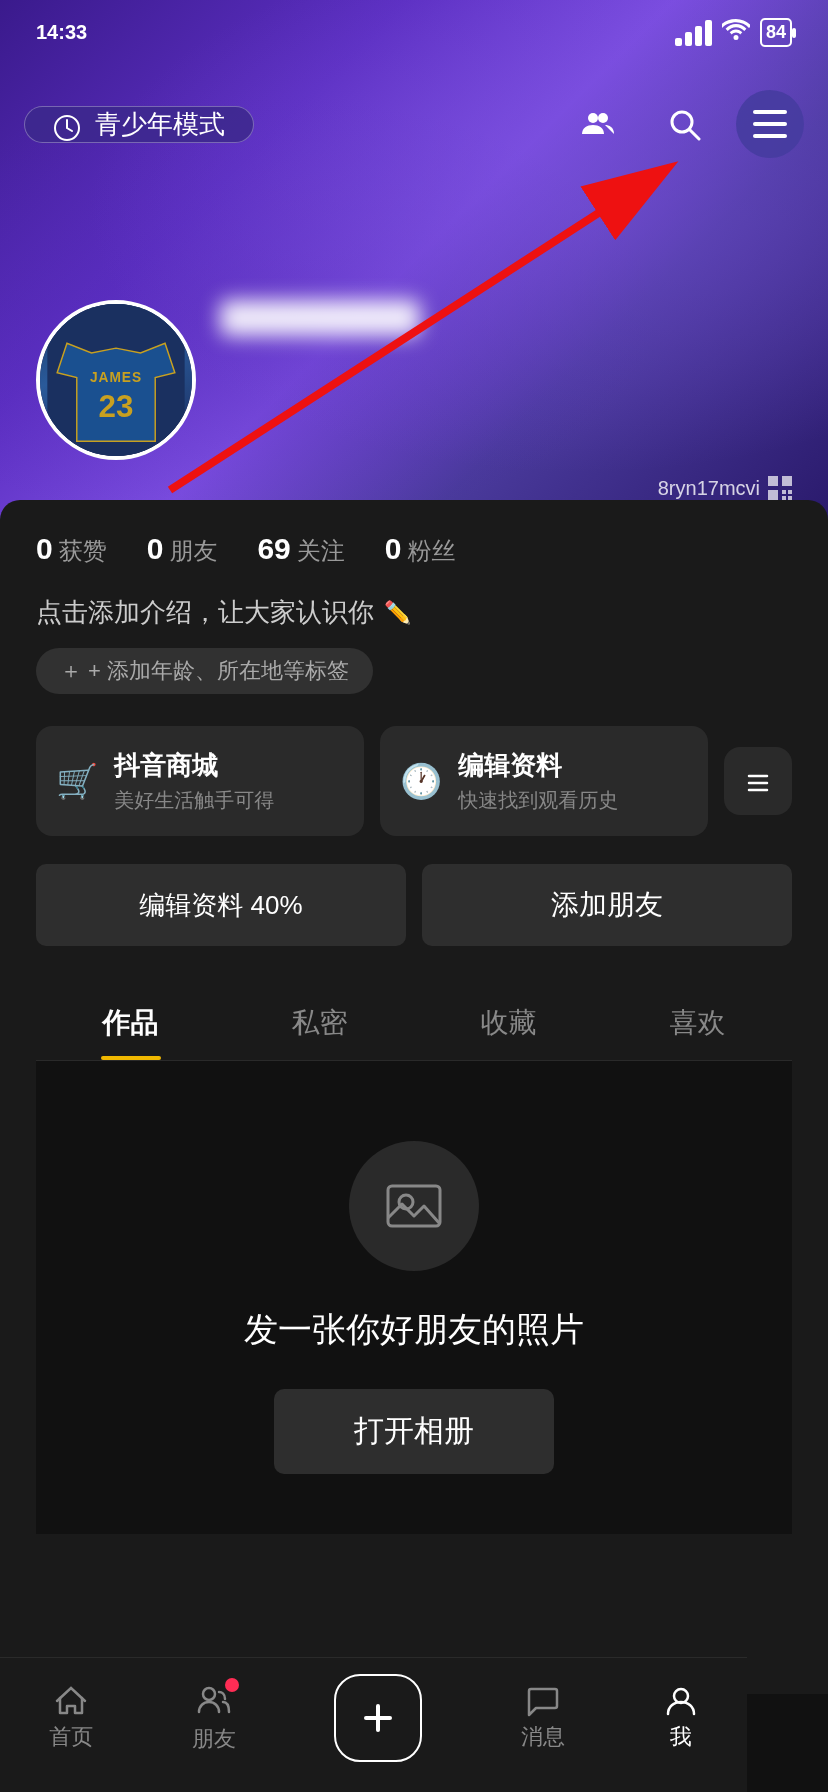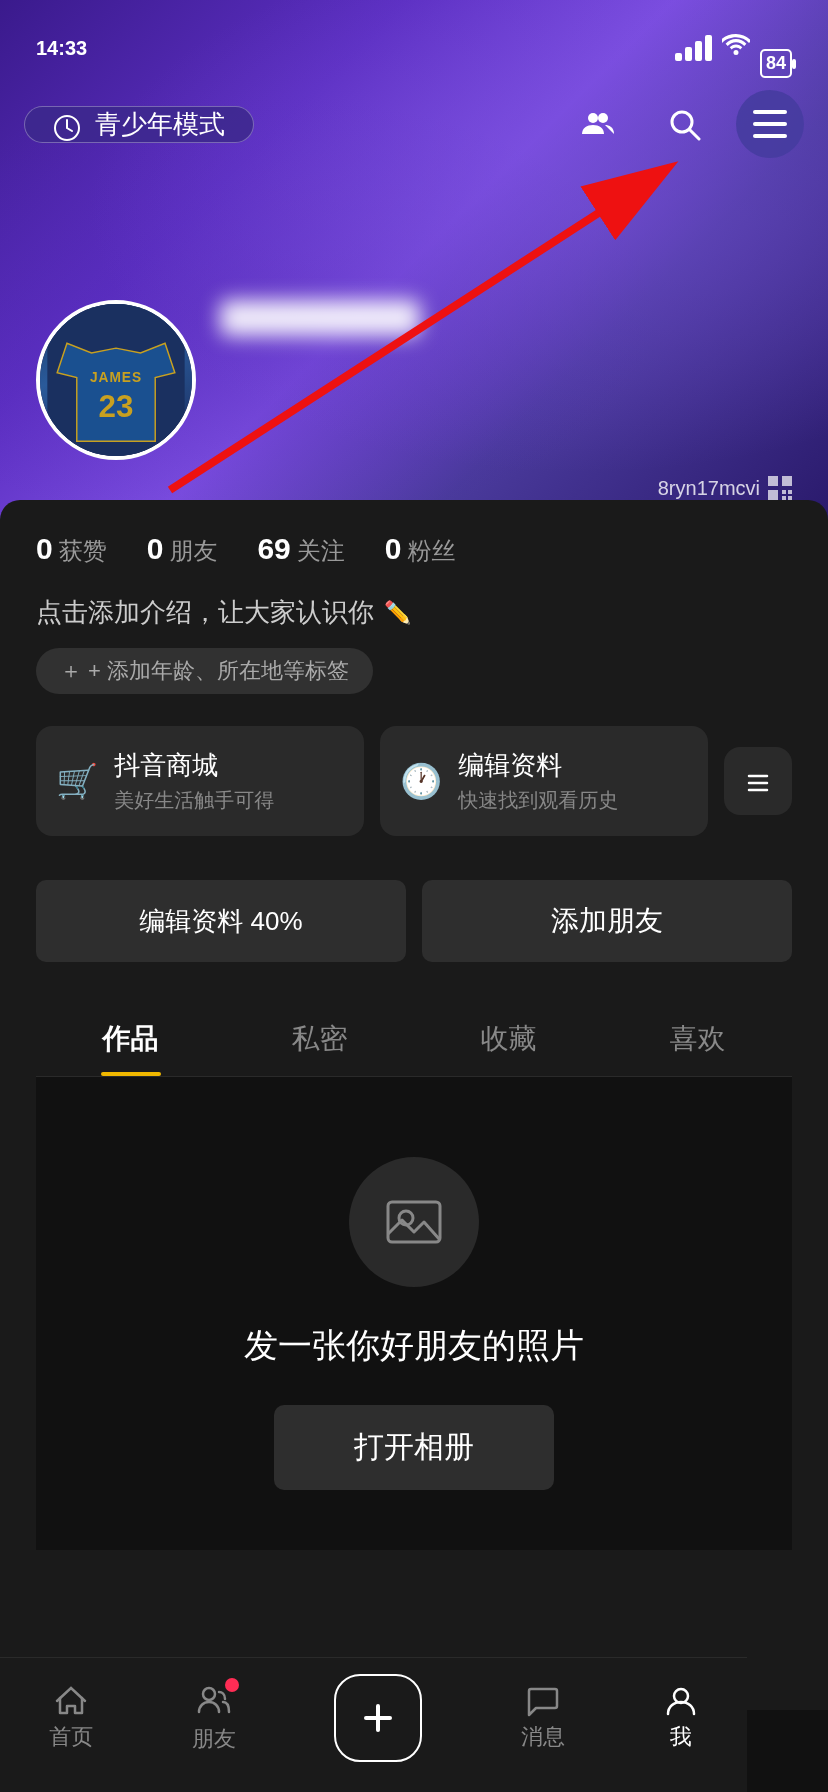--- a/index.html
+++ b/index.html
@@ -45,21 +45,20 @@
       display: flex;
       align-items: center;
       border: 2px solid #fff;
       border-radius: 5px;
       padding: 2px 4px;
       font-size: 18px;
       font-weight: 700;
       color: #fff;
       gap: 2px;
       position: relative;
-      margin-top: 31px;
     }
     .battery-box::after {
       content: '';
       position: absolute;
       right: -6px;
       top: 50%;
       transform: translateY(-50%);
       width: 4px;
       height: 10px;
       background: #fff;
@@ -267,21 +266,21 @@
       min-width: 0;
     }
     .quick-link-icon {
       font-size: 34px;
       color: #ccc;
       flex-shrink: 0;
     }
     .quick-link-texts {}
     .quick-link-title {
       font-size: 26px;
-      font-weight: 400;
+      font-weight: 700;
       color: #fff;
       margin-bottom: 4px;
     }
     .quick-link-sub {
       font-size: 20px;
       color: #888;
     }
     .quick-link-more {
       width: 68px;
       height: 68px;
@@ -306,21 +305,20 @@
       flex: 1;
       background: #2e2e2e;
       border: none;
       border-radius: 10px;
       padding: 22px 0;
       font-size: 28px;
       color: #fff;
       font-weight: 500;
       cursor: pointer;
       text-align: center;
-      margin-top: 16px;
     }
     .action-btn.edit { font-size: 26px; }
 
     
     .tabs-row {
       display: flex;
       border-bottom: 1px solid #2a2a2a;
       margin-bottom: 0;
     }
     .tab-item {

